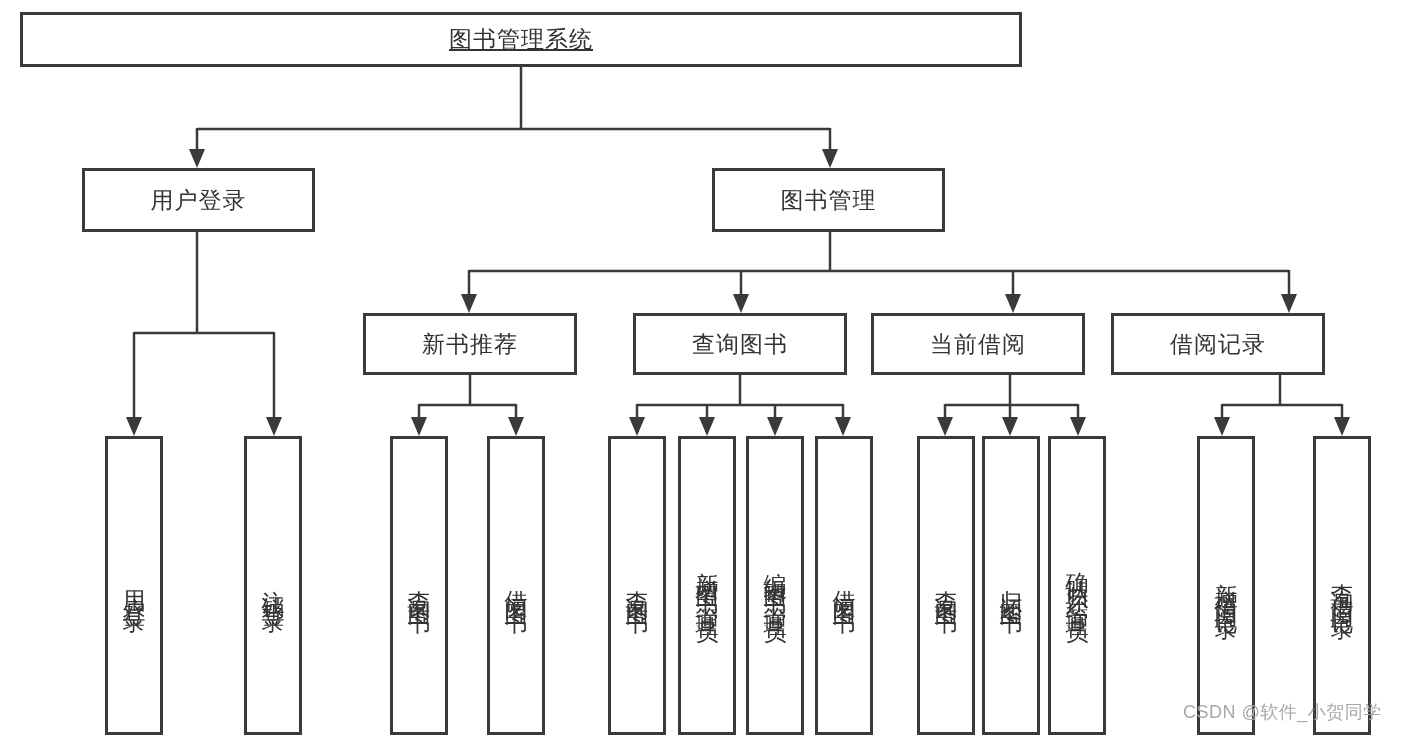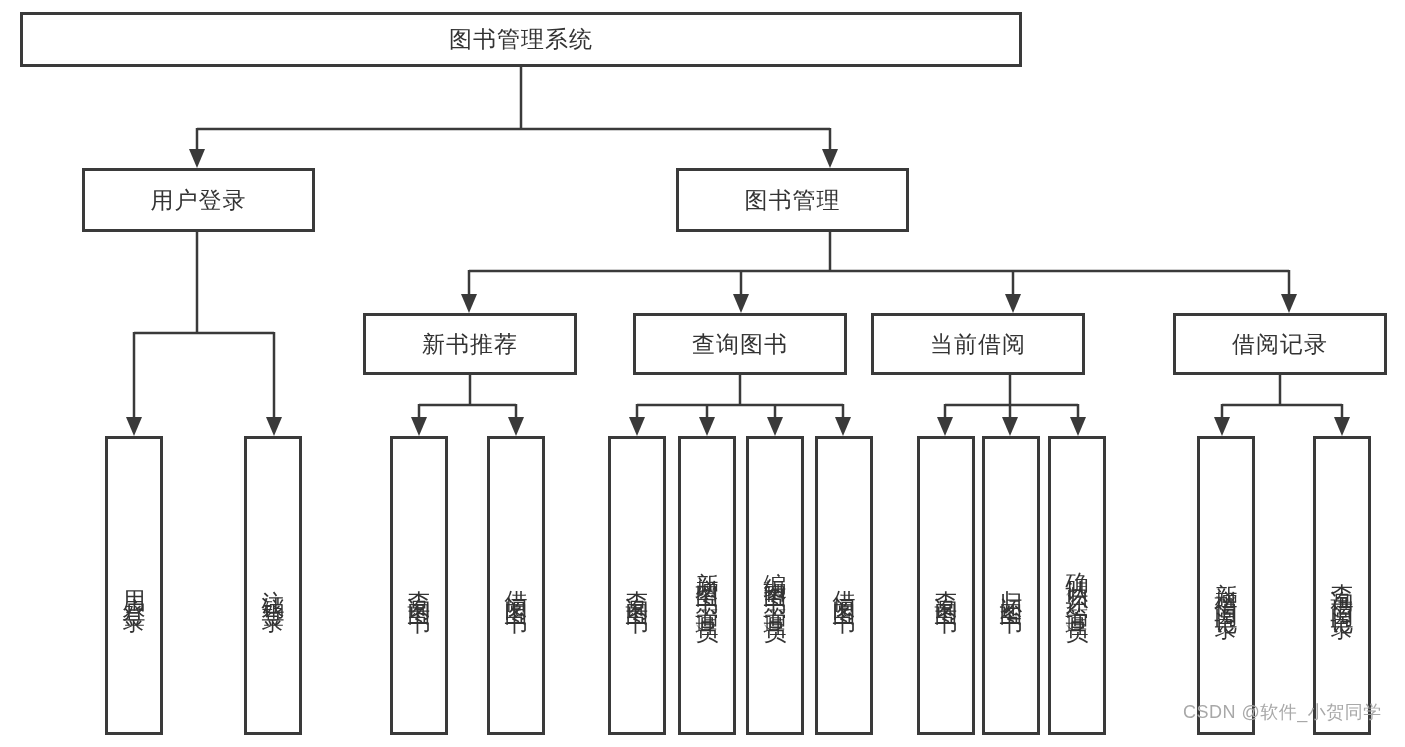--- a/index.html
+++ b/index.html
@@ -24,21 +24,21 @@
     background: #ffffff;
     color: #333333;
     display: flex;
     align-items: center;
     justify-content: center;
     font-size: 23px;
     letter-spacing: 1px;
     z-index: 2;
     text-align: center;
   }
-  .root-box   { left: 20px;  top: 12px;  width: 1002px; height: 55px; }
+  .root-box   { left: 20px;  top: 12px;  width: 1002px; height: 55px; text-decoration: underline; }
   .l2-box     { top: 168px;  width: 233px; height: 64px; }
   .l3-box     { top: 313px;  width: 214px; height: 62px; }
   .leaf-box   { top: 436px;  width: 58px;  height: 299px; }
   .vtext {
     writing-mode: vertical-rl;
     text-orientation: mixed;
     letter-spacing: 7px;
     line-height: 1;
     white-space: nowrap;
   }
@@ -118,26 +118,26 @@
     <line class="stroke" x1="1222" y1="405" x2="1342" y2="405"></line>
     <line class="stroke" x1="1222" y1="404" x2="1222" y2="424"></line>
     <polygon class="arrowhead" points="1214,417 1230,417 1222,436"></polygon>
     <line class="stroke" x1="1342" y1="404" x2="1342" y2="424"></line>
     <polygon class="arrowhead" points="1334,417 1350,417 1342,436"></polygon>
   </svg>
 
   <div class="box root-box">图书管理系统</div>
 
   <div class="box l2-box" style="left:82px">用户登录</div>
-  <div class="box l2-box" style="left:676px">图书管理</div>
+  <div class="box l2-box" style="left:712px">图书管理</div>
 
   <div class="box l3-box" style="left:363px">新书推荐</div>
   <div class="box l3-box" style="left:633px">查询图书</div>
   <div class="box l3-box" style="left:871px">当前借阅</div>
-  <div class="box l3-box" style="left:1173px">借阅记录</div>
+  <div class="box l3-box" style="left:1111px">借阅记录</div>
 
   <div class="box leaf-box" style="left:105px">
     <span class="vtext">用户登录</span>
   </div>
   <div class="box leaf-box" style="left:244px">
     <span class="vtext">注销登录</span>
   </div>
 
   <div class="box leaf-box" style="left:390px">
     <span class="vtext">查询图书</span>

